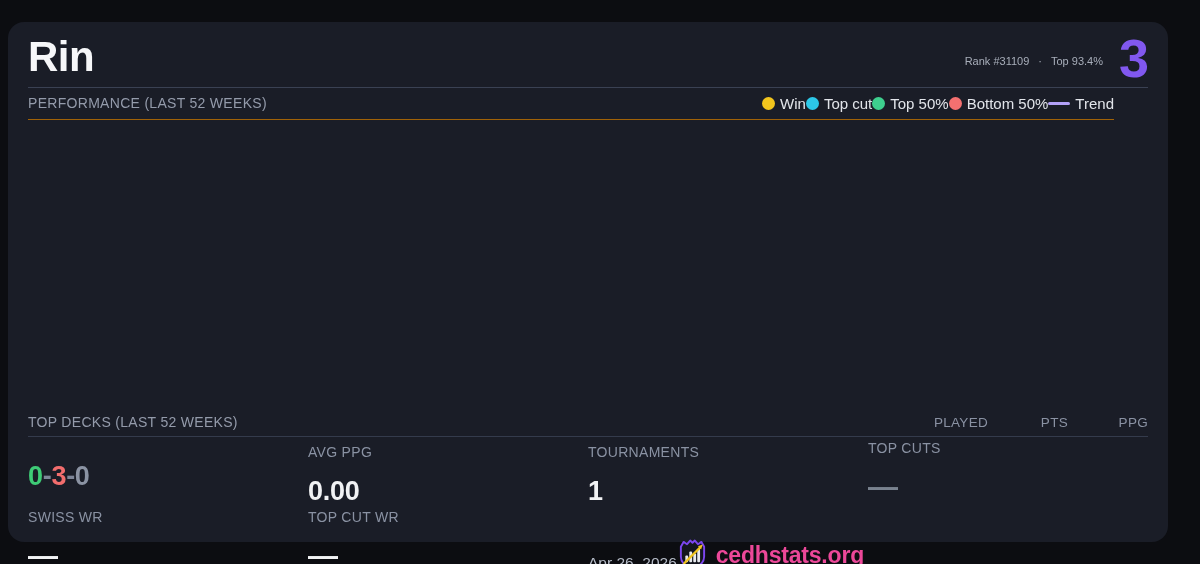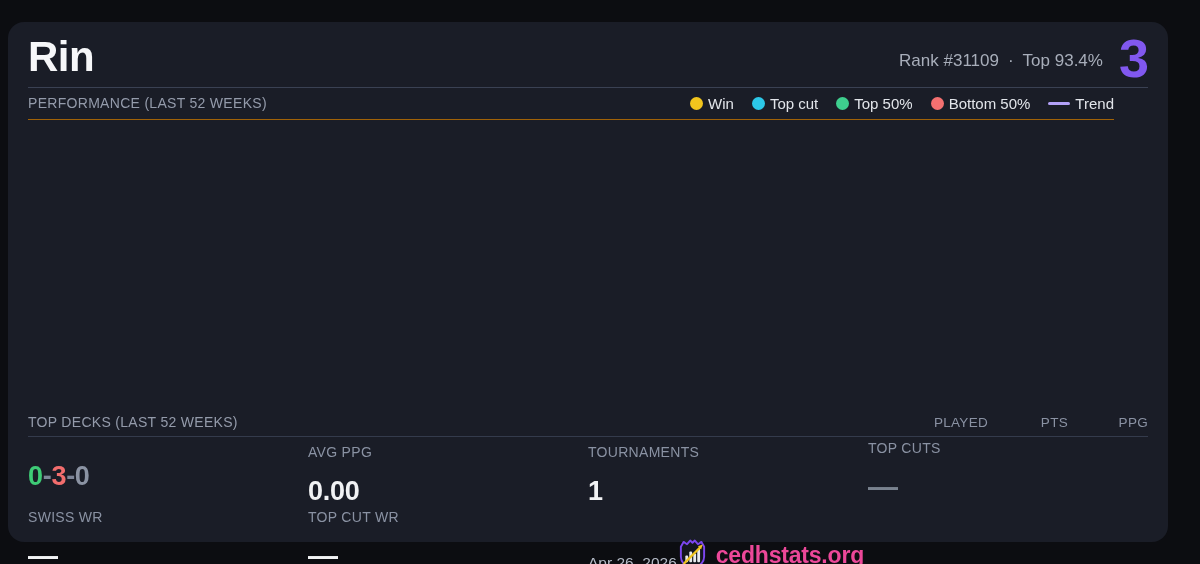--- a/index.html
+++ b/index.html
@@ -19,32 +19,32 @@
   
   .card-header {
     display:flex; justify-content:space-between; align-items:flex-start;
     padding:13px 0 6px;
     border-bottom:1px solid #3a4153;
   }
   .page-title {
     font-size:42px; font-weight:700; color:#f6f7f9; line-height:44px; letter-spacing:-0.5px;
   }
   .header-right { display:flex; align-items:center; gap:16px; }
-  .rank-line { font-size:17px; color:#a8aeba; margin-top:6px; }
+  .rank-line { font-size:11px; color:#a8aeba; margin-top:6px; }
   .rank-sep { margin:0 9px; color:#a8aeba; }
   .points-badge { font-size:54px; font-weight:700; line-height:46px; letter-spacing:-1px; }
   
   .perf-row {
     display:flex; justify-content:space-between; align-items:center;
     padding:7px 0;
     border-bottom:1px solid #a16207;
     margin-right:34px;
   }
   .section-title { font-size:14px; color:#949bab; letter-spacing:0.3px; line-height:15px; }
-  .legend { display:flex; align-items:center; gap:18px; }
+  .legend { display:flex; align-items:center; }
   .legend-item { display:flex; align-items:center; gap:5px; }
   .legend-label { font-size:15px; color:#e2e5ea; }
   .dot { width:13px; height:13px; border-radius:50%; display:inline-block; }
   .trend-line { width:22px; height:3px; border-radius:2px; display:inline-block; }
   
   .chart-area { height:288px; }
   
   .topdecks-row {
     display:flex; justify-content:space-between; align-items:center;
     padding:7px 0 6px;

